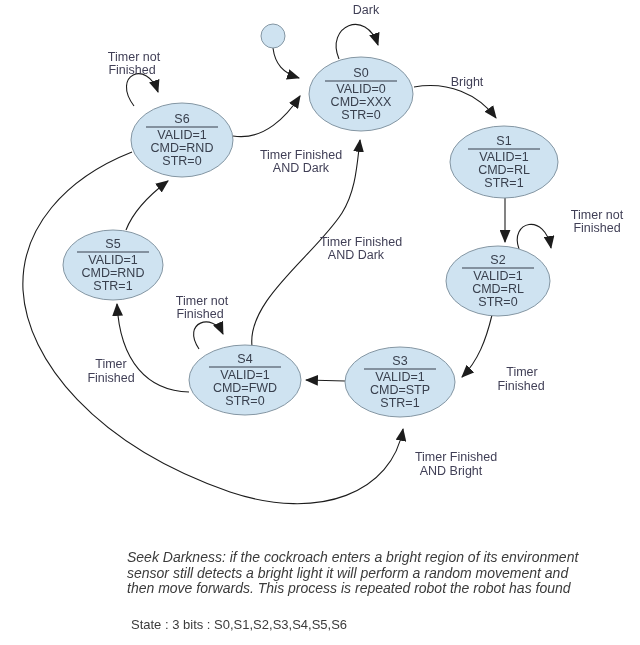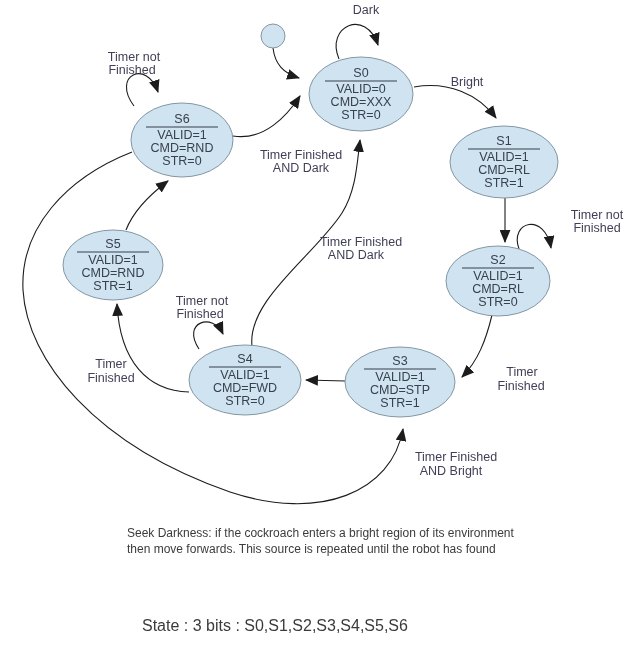--- a/index.html
+++ b/index.html
@@ -11,27 +11,27 @@
   svg { display:block; }
   svg text { font-family:"Liberation Sans", sans-serif; }
   .st   { fill:var(--state_fill,#cfe3f1); stroke:var(--state_stroke,#8496a3); stroke-width:1; }
   .init { fill:var(--state_fill,#cfe3f1); stroke:var(--state_stroke,#8496a3); stroke-width:1; }
   .sname,.sout { font-size:12.5px; fill:var(--state_text,#39404e); text-anchor:middle; }
   .sep  { stroke:var(--state_text,#39404e); stroke-width:1.1; }
   .edge { fill:none; stroke:var(--arrow_stroke,#1c1c1c); stroke-width:1.1; }
   .arrow-head { fill:var(--arrow_stroke,#1c1c1c); }
   .elabel { font-size:12.5px; fill:var(--label_text,#403f56); text-anchor:middle; }
   .notes {
-    position:absolute; left:127px; top:526px; width:505px;
-    color:var(--note_text,#3b3b3b); font-size:12px; line-height:15.6px;
+    position:absolute; left:127px; top:550px; width:505px;
+    color:var(--note_text,#3b3b3b); font-size:14px; line-height:15.6px;font-style:italic;
   }
   .notes div { white-space:nowrap; }
   .state-encoding {
-    position:absolute; left:142px; top:617px;
-    color:var(--note_text,#3b3b3b); font-size:16px; white-space:nowrap;
+    position:absolute; left:131px; top:617px;
+    color:var(--note_text,#3b3b3b); font-size:13px; white-space:nowrap;
   }
 </style>
 </head>
 <body>
 
 <div class="canvas">
 
   <svg width="640" height="510" viewBox="0 0 640 510">
     <defs>
       <marker id="arrowhead" viewBox="0 0 12 10" refX="11" refY="5" markerUnits="userSpaceOnUse" markerWidth="13" markerHeight="11" orient="auto">
@@ -134,17 +134,18 @@
     <text class="elabel" x="301" y="159">Timer Finished</text>
     <text class="elabel" x="301" y="172">AND Dark</text>
     <text class="elabel" x="361" y="246">Timer Finished</text>
     <text class="elabel" x="356" y="259">AND Dark</text>
     <text class="elabel" x="456" y="461">Timer Finished</text>
     <text class="elabel" x="451" y="475">AND Bright</text>
   </svg>
 
   <div class="notes">
     <div>Seek Darkness: if the cockroach enters a bright region of its environment</div>
-    <div>then move forwards. This source is repeated until the robot has found</div>
+    <div>sensor still detects a bright light it will perform a random movement and</div>
+    <div>then move forwards. This process is repeated robot the robot has found</div>
   </div>
 
   <div class="state-encoding">State : 3 bits : S0,S1,S2,S3,S4,S5,S6</div>
 </div>
 
 </body></html>

